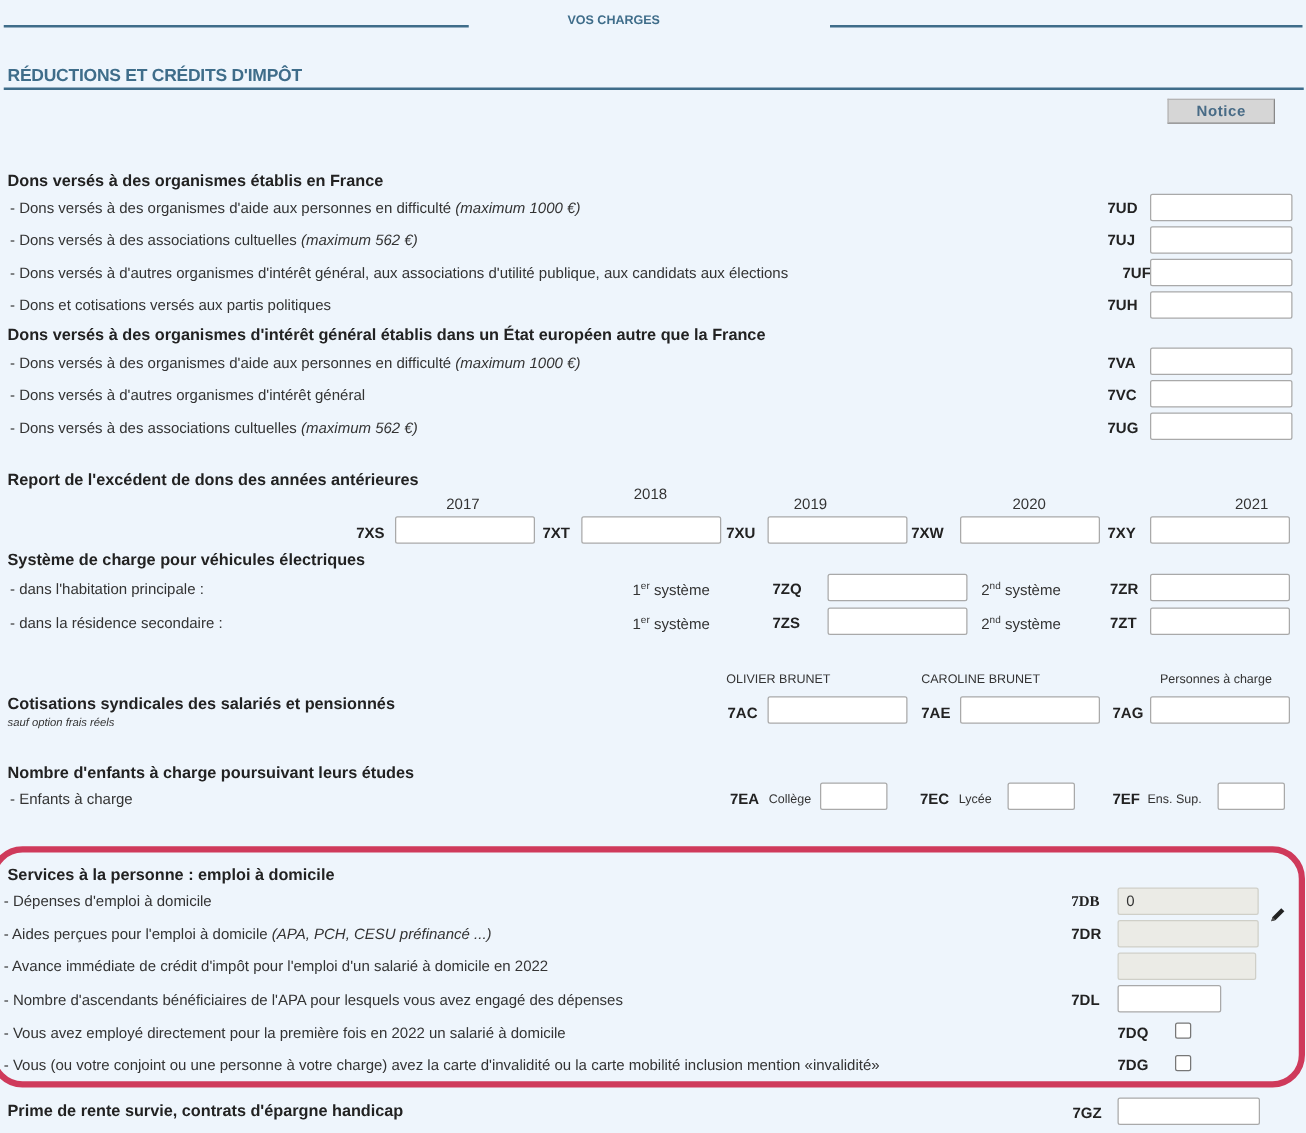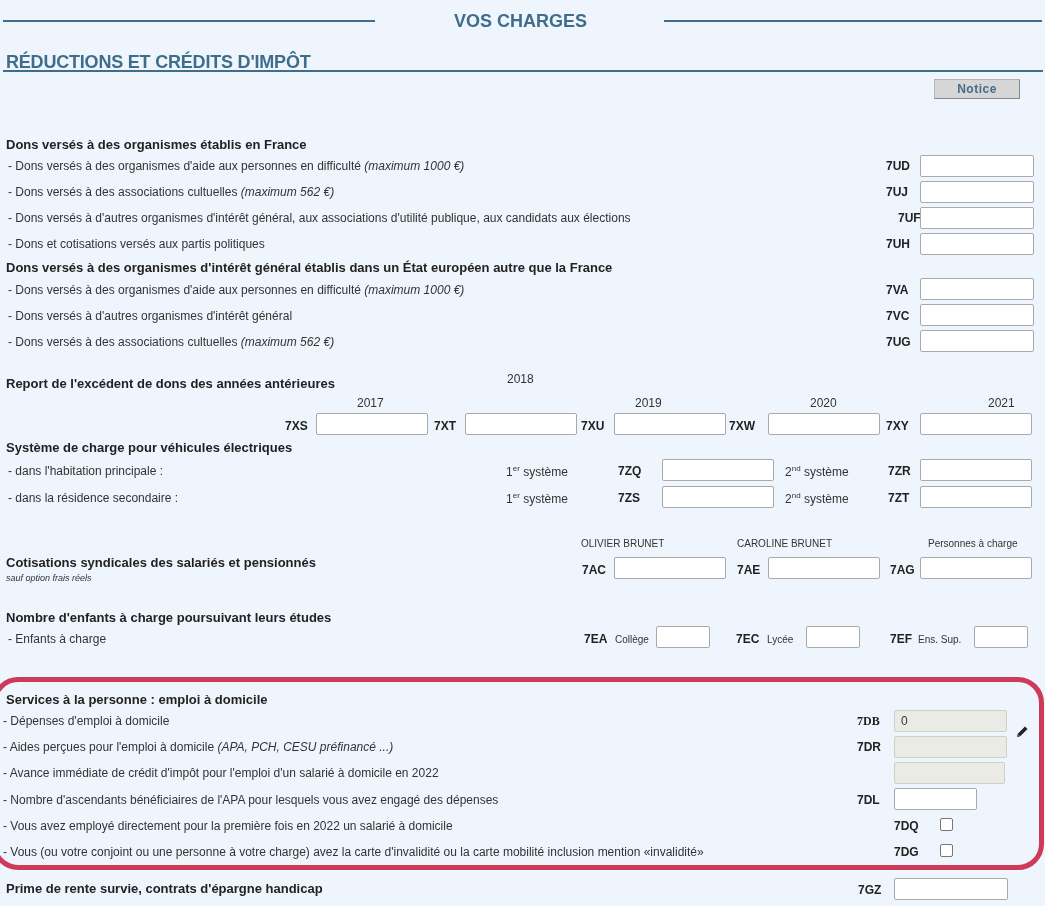--- a/index.html
+++ b/index.html
@@ -6,21 +6,21 @@
   html, body { width: 1045px; height: 906px; overflow: hidden; }
   body {
     background: #eef5fc;
     font-family: "Liberation Sans", sans-serif;
     font-size: 12px;
     color: #222;
     position: relative;
   }
   .hdr-line { position: absolute; height: 2px; background: #3f6d8a; }
   .hdr-title {
-    position: absolute; font-weight: bold; color: #3f6d8a; font-size: 18px;
+    position: absolute; font-weight: bold; color: #3f6d8a; font-size: 10px;
   }
   .notice-btn {
     position: absolute; left: 934px; top: 79px; width: 86px; height: 20px;
     background: #d6d6d6; border: 1px solid #b5b5b5; border-bottom-color: #888; border-right-color: #888;
     color: #486b86; font-weight: bold; font-size: 12px; letter-spacing: 0.5px;
     text-align: center; line-height: 18px; cursor: pointer;
   }
   .sec-title { position: absolute; font-weight: bold; font-size: 13px; color: #222; }
   .line-label { position: absolute; font-size: 12px; color: #333; white-space: nowrap; }
   .line-label i { font-style: italic; }
@@ -45,21 +45,21 @@
   }
   .pencil { position: absolute; left: 1014px; top: 724px; width: 16px; height: 16px; }
 </style>
 </head>
 <body>
 
 <div class="hdr-line" style="left:3px;top:20px;width:372px;"></div>
 <div class="hdr-title" style="left:454px;top:11px;">VOS CHARGES</div>
 <div class="hdr-line" style="left:664px;top:20px;width:378px;"></div>
 
-<div class="hdr-title" style="left:6px;top:52px;font-size:18px;letter-spacing:-0.2px;">RÉDUCTIONS ET CRÉDITS D'IMPÔT</div>
+<div class="hdr-title" style="left:6px;top:52px;font-size:14px;letter-spacing:-0.2px;">RÉDUCTIONS ET CRÉDITS D'IMPÔT</div>
 <div class="hdr-line" style="left:3px;top:70px;width:1040px;"></div>
 
 <div class="notice-btn">Notice</div>
 
 <div class="sec-title" style="left:6px;top:137px;">Dons versés à des organismes établis en France</div>
 
 <div class="line-label" style="left:8px;top:159px;"><span>- Dons versés à des organismes d'aide aux personnes en difficulté </span><i>(maximum 1000 €)</i></div>
 <div class="code" style="left:886px;top:159px;">7UD</div>
 <input class="inp" style="left: 920px; top: 155px; width: 114px;" value="">
 
@@ -88,21 +88,21 @@
 <div class="line-label" style="left:8px;top:335px;"><span>- Dons versés à des associations cultuelles </span><i>(maximum 562 €)</i></div>
 <div class="code" style="left:886px;top:335px;">7UG</div>
 <input class="inp" style="left: 920px; top: 330px; width: 114px;" value="">
 
 <div class="sec-title" style="left:6px;top:376px;">Report de l'excédent de dons des années antérieures</div>
 
 <div class="year" style="left:357px;top:396px;">2017</div>
 <div class="code" style="left:285px;top:419px;">7XS</div>
 <input class="inp" style="left: 316px; top: 413px; width: 112px;" value="">
 
-<div class="year" style="left:507px;top:372px;">2018</div>
+<div class="year" style="left:507px;top:388px;">2018</div>
 <div class="code" style="left:434px;top:419px;">7XT</div>
 <input class="inp" style="left: 465px; top: 413px; width: 112px;" value="">
 
 <div class="year" style="left:635px;top:396px;">2019</div>
 <div class="code" style="left:581px;top:419px;">7XU</div>
 <input class="inp" style="left: 614px; top: 413px; width: 112px;" value="">
 
 <div class="year" style="left:810px;top:396px;">2020</div>
 <div class="code" style="left:729px;top:419px;">7XW</div>
 <input class="inp" style="left: 768px; top: 413px; width: 112px;" value="">

